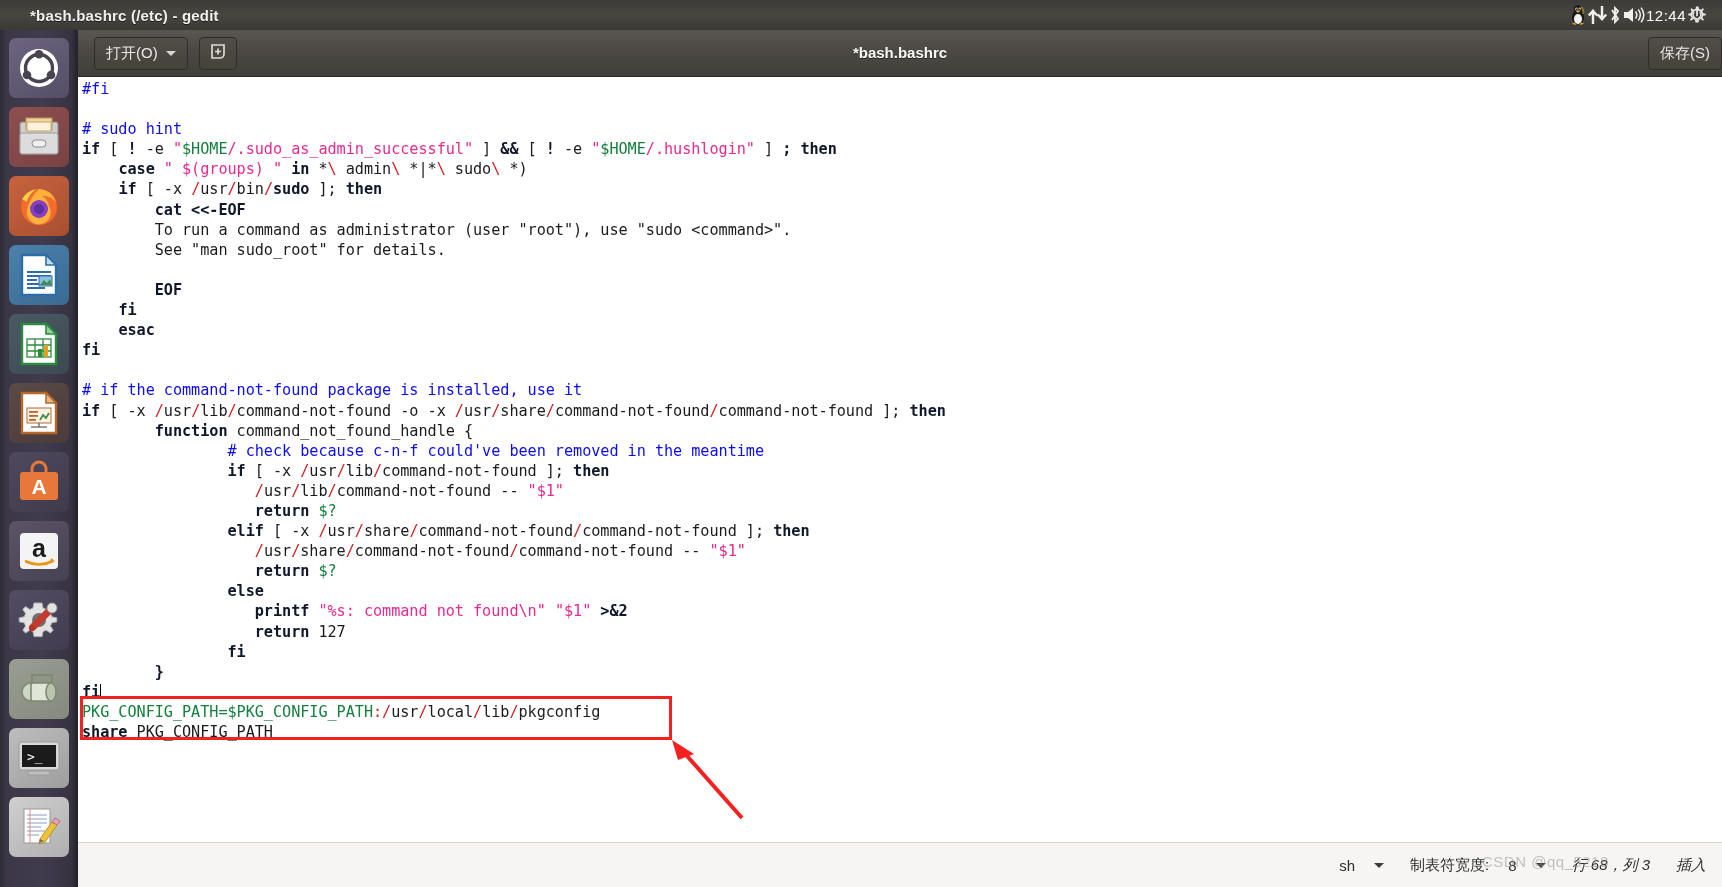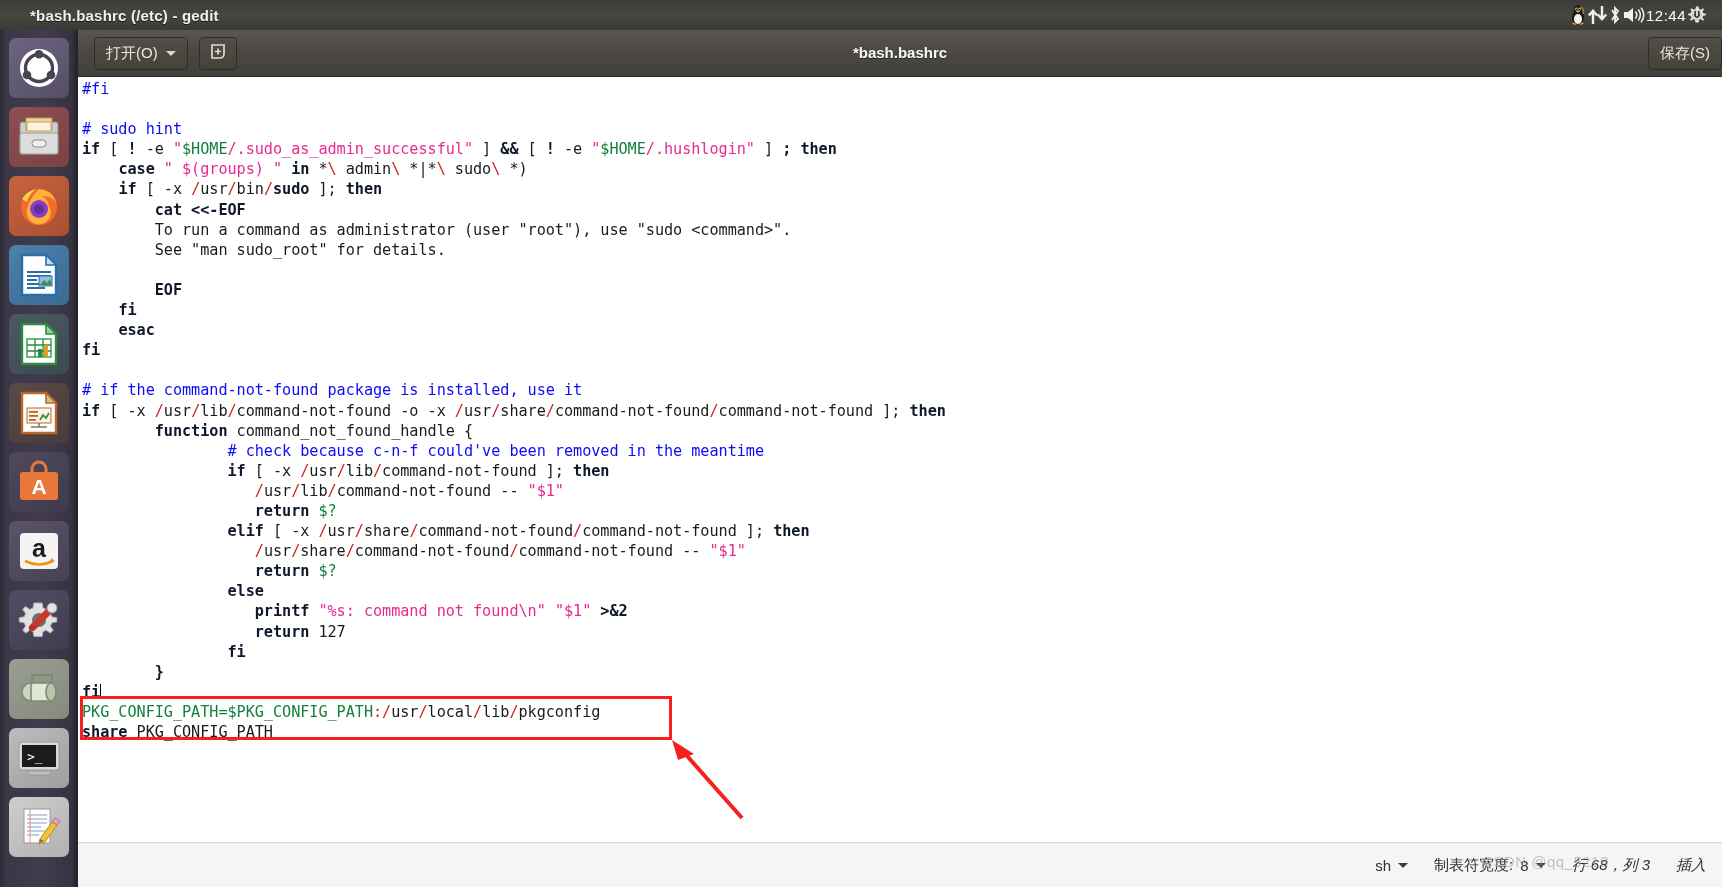--- a/index.html
+++ b/index.html
@@ -118,21 +118,21 @@
   
   #statusbar {
     position: absolute; left: 78px; top: 842px; width: 1644px; height: 45px;
     background: #f6f5f4;
     border-top: 1px solid #d6d3d0;
     display: flex; align-items: center; justify-content: flex-end;
     gap: 26px; padding-right: 16px;
     color: #2e2e2e; font-size: 15px;
     z-index: 20;
   }
-  .sb-item { display: flex; align-items: center; gap: 7px; cursor: pointer; }
+  .sb-item { display: flex; align-items: center; gap: 19px; cursor: pointer; }
   .sb-static { cursor: default; font-style: italic; }
   .caret-dark { width: 0; height: 0; border-left: 5px solid transparent; border-right: 5px solid transparent; border-top: 5px solid #3c3c3c; }
 
   
   #watermark {
     position: absolute; left: 1482px; top: 853px;
     color: rgba(150,150,150,.55); font-size: 15px;
     letter-spacing: .5px; z-index: 22; pointer-events: none;
     font-family: "Liberation Sans", sans-serif;
   }

